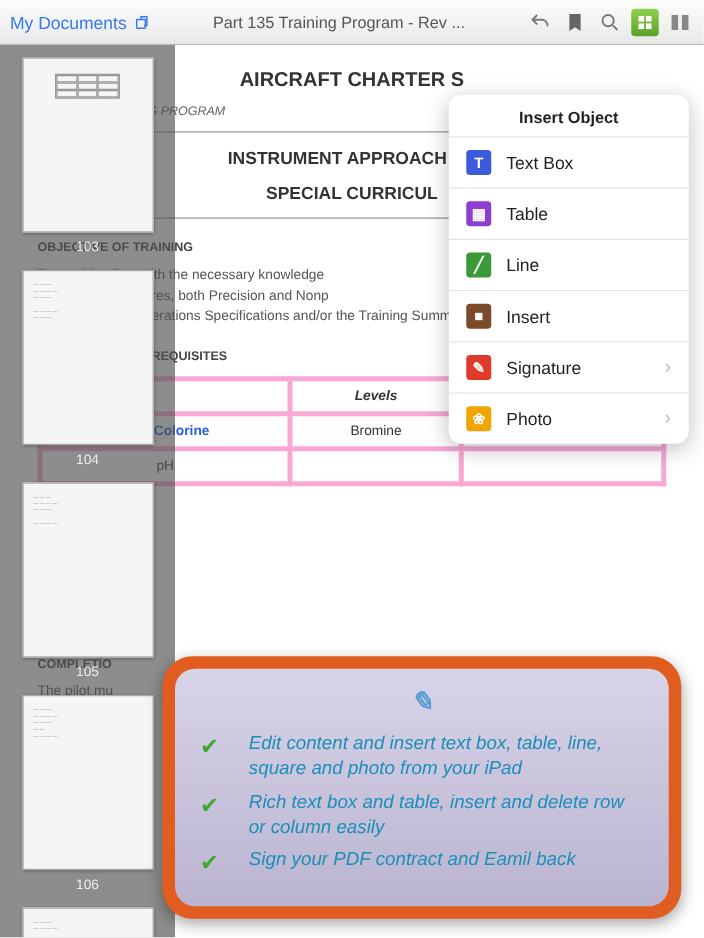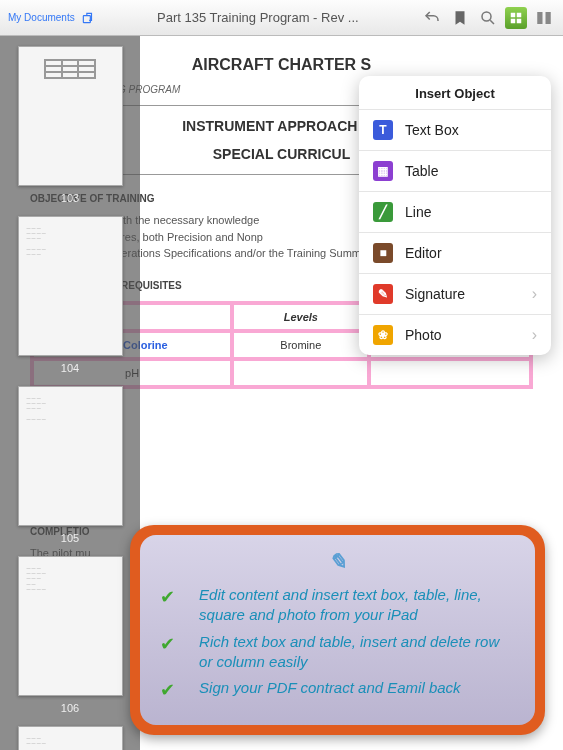--- a/index.html
+++ b/index.html
@@ -1,19 +1,19 @@
 <!DOCTYPE html>
 <html><head>
 <meta charset="utf-8">
 <style>
 * { margin: 0; padding: 0; box-sizing: border-box; font-family: -apple-system, Helvetica, Arial, sans-serif; }
 body { width: 563px; height: 750px; overflow: hidden; background: #fff; position: relative; }
 
 .toolbar { height: 36px; background: linear-gradient(#fdfdfd, #e8e8e8); border-bottom: 1px solid #bbb; display: flex; align-items: center; padding: 0 8px; position: relative; z-index: 10; }
-.back-btn { color: #3478f6; font-size: 10px; display: flex; align-items: center; gap: 6px; cursor: pointer; }
+.back-btn { color: #3478f6; font-size: 14px; display: flex; align-items: center; gap: 6px; cursor: pointer; }
 .doc-title { flex: 1; text-align: center; color: #555; font-size: 13px; font-weight: 500; }
 .tool-icons { display: flex; gap: 6px; }
 .tool-icon { width: 22px; height: 22px; display: flex; align-items: center; justify-content: center; cursor: pointer; border-radius: 3px; }
 .tool-icon svg { width: 18px; height: 18px; }
 
 .content-area { position: relative; height: 714px; background: #fff; }
 
 .doc-body { position: absolute; left: 0; top: 0; right: 0; padding: 20px 30px; color: #333; font-size: 12px; }
 .doc-h1 { text-align: center; font-weight: bold; font-size: 16px; margin-bottom: 10px; }
 .doc-sub { font-style: italic; font-size: 10px; color: #666; margin: 8px 0; }
@@ -189,21 +189,21 @@
         <div class="popover-item">
           <div class="pop-icon" style="background: rgb(140, 63, 209); color: rgb(255, 255, 255); font-size: 12px; font-weight: bold;">▦</div>
           <span>Table</span>
         </div>
         <div class="popover-item">
           <div class="pop-icon" style="background: rgb(58, 154, 58); color: rgb(255, 255, 255); font-size: 12px; font-weight: bold;">╱</div>
           <span>Line</span>
         </div>
         <div class="popover-item">
           <div class="pop-icon" style="background: rgb(122, 74, 42); color: rgb(255, 255, 255); font-size: 12px; font-weight: bold;">■</div>
-          <span>Editor</span>
+          <span>Insert</span>
         </div>
         <div class="popover-item">
           <div class="pop-icon" style="background: rgb(224, 58, 42); color: rgb(255, 255, 255); font-size: 12px; font-weight: bold;">✎</div>
           <span>Signature</span>
           <span class="pop-chev">›</span>
         </div>
         <div class="popover-item">
           <div class="pop-icon" style="background: rgb(240, 165, 0); color: rgb(255, 255, 255); font-size: 12px; font-weight: bold;">❀</div>
           <span>Photo</span>
           <span class="pop-chev">›</span>

